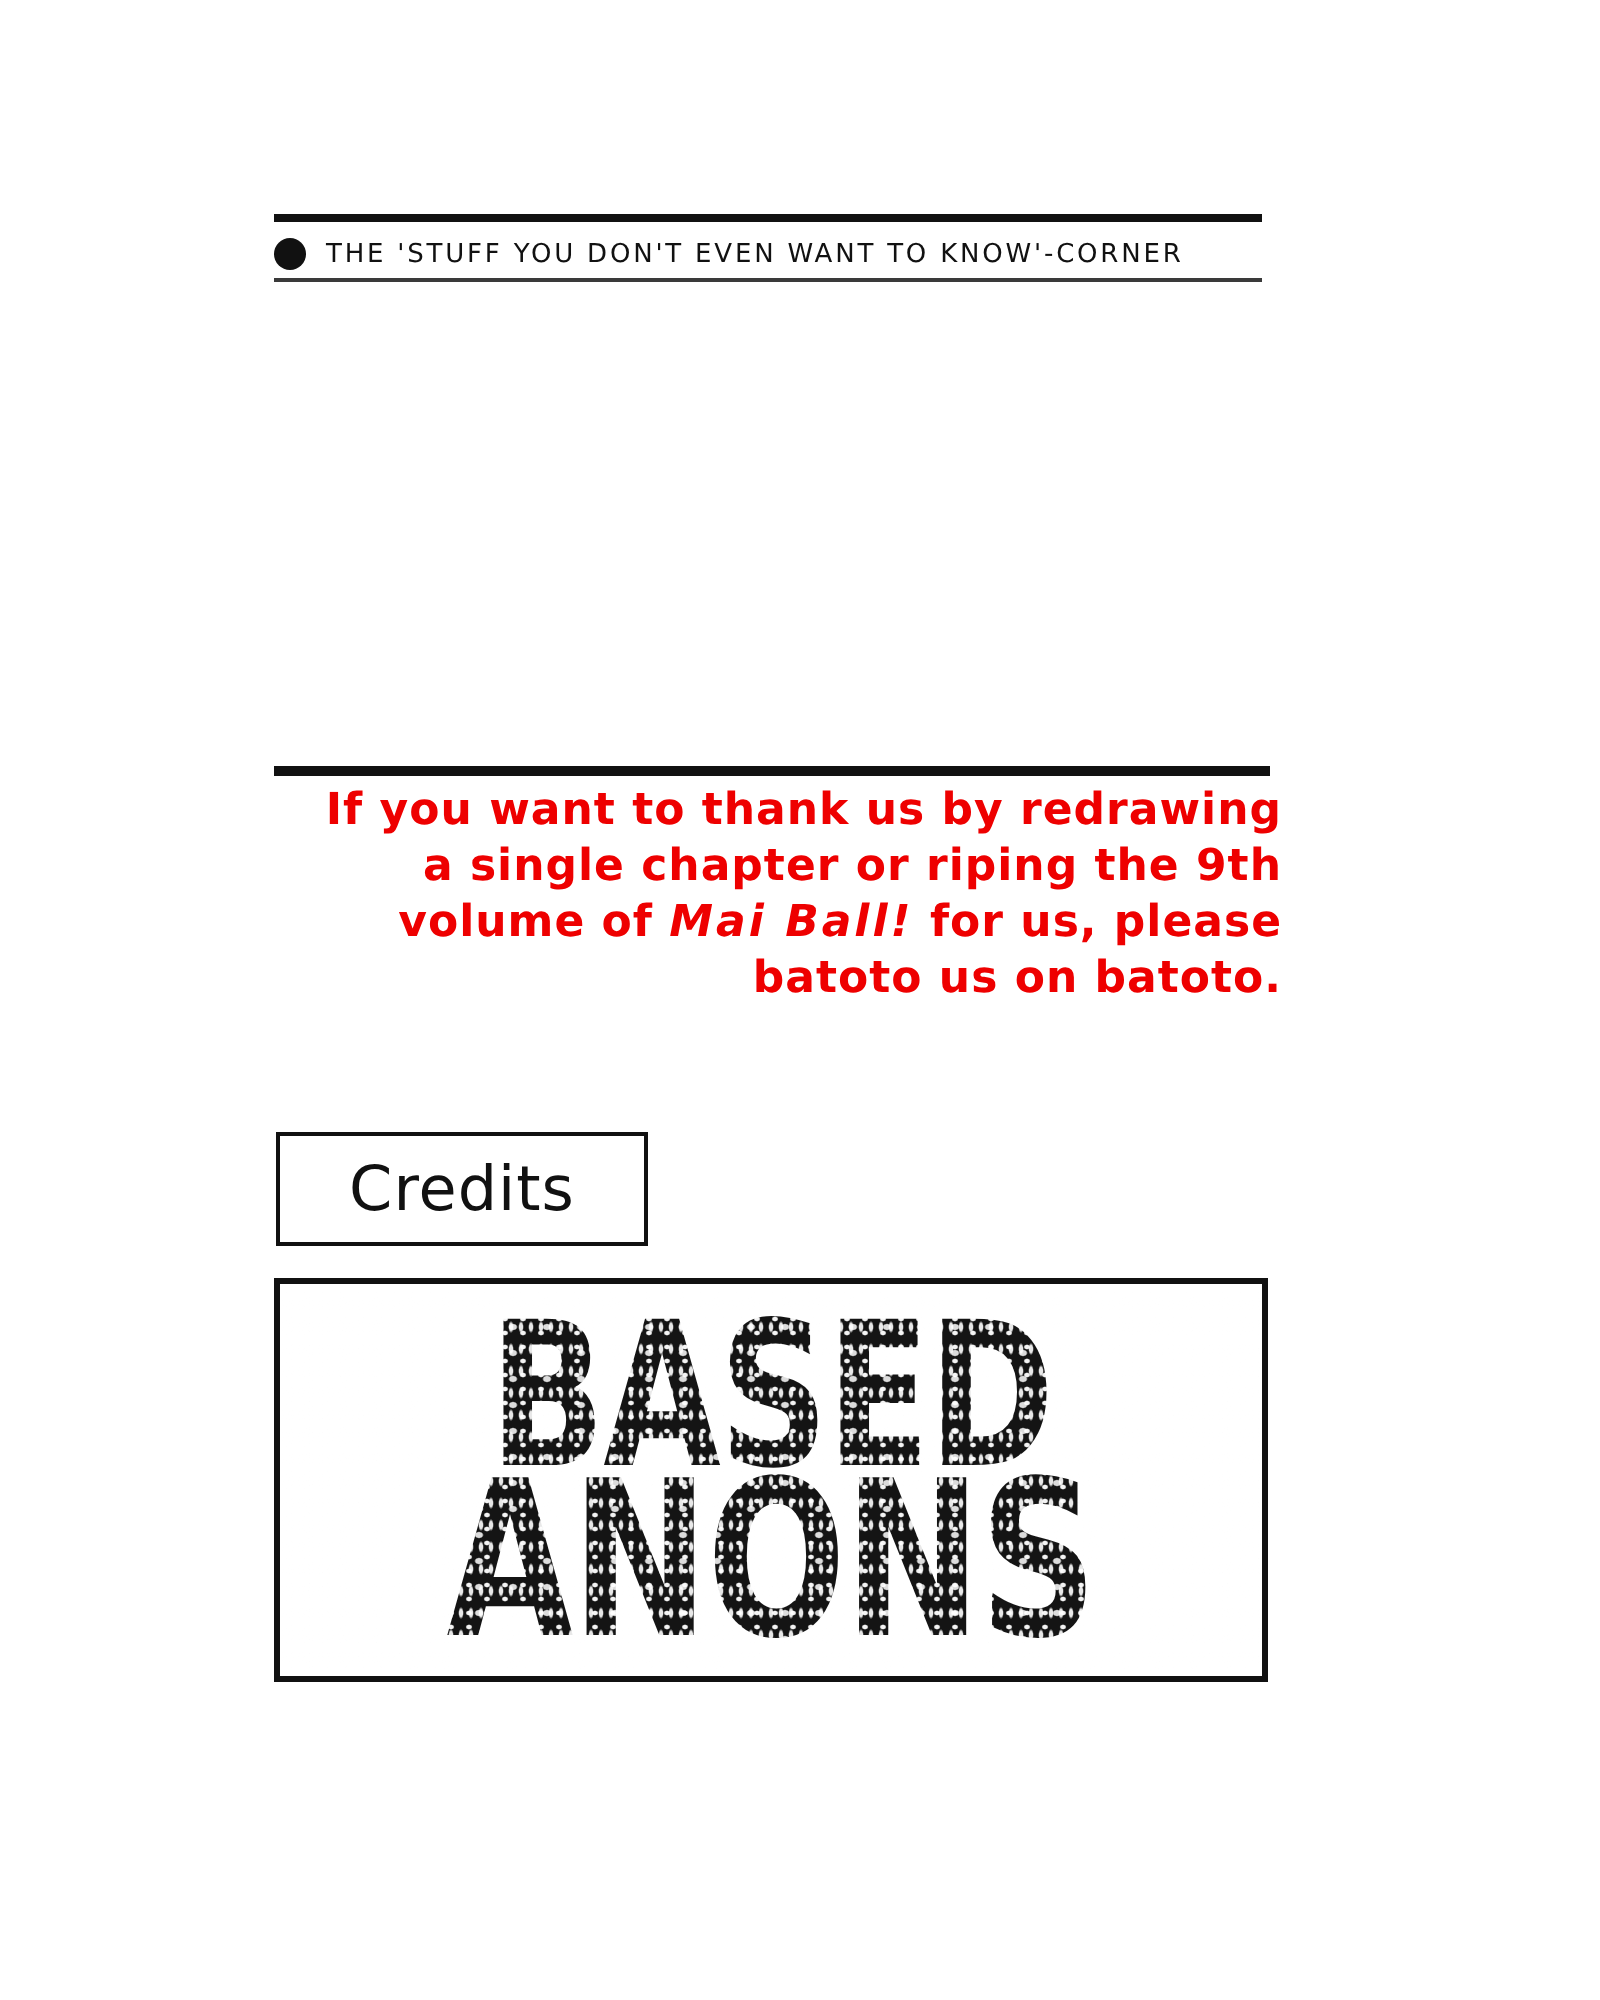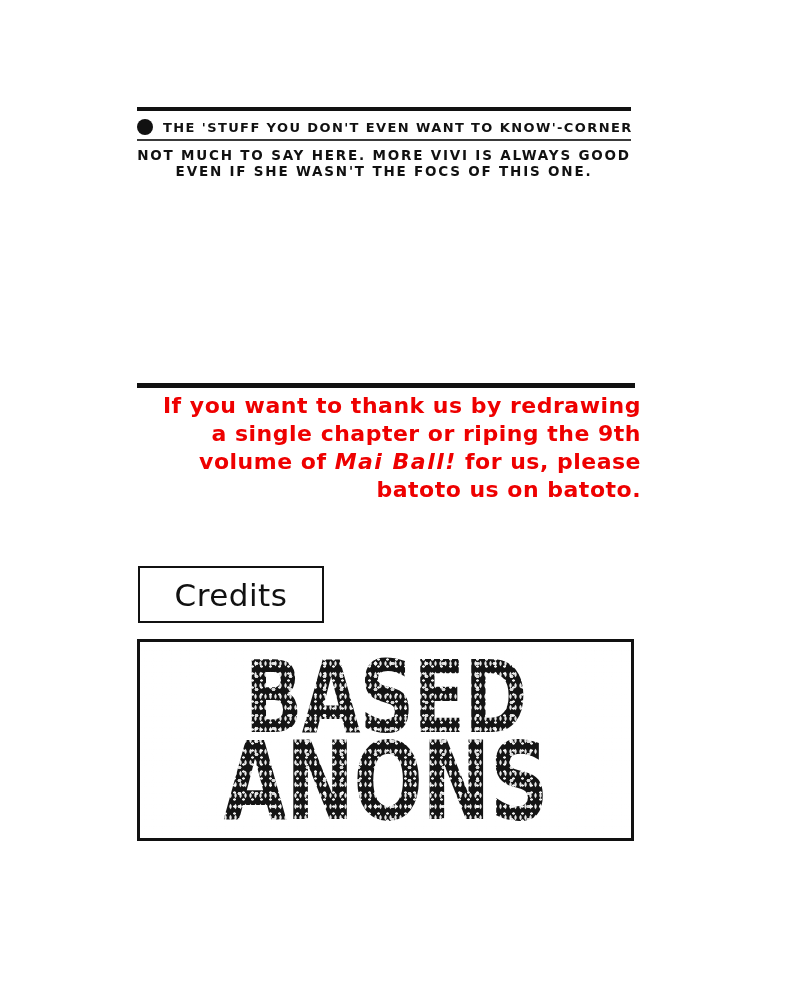--- a/index.html
+++ b/index.html
@@ -28,21 +28,21 @@
   
   .corner-header{
     left:137px;top:116px;width:494px;height:22px;
     display:flex;align-items:center;gap:10px;
   }
   .bullet{
     width:16px;height:16px;border-radius:50%;
     background:var(--ink);flex:0 0 auto;
   }
   .corner-title{
-    font-size:13px;font-weight:bold;letter-spacing:1.4px;
+    font-size:13px;font-weight:normal;letter-spacing:1.4px;
     white-space:nowrap;
   }
 
   
   .corner-note{
     left:137px;top:147px;width:494px;
     text-align:center;
     font-size:13.5px;font-weight:bold;letter-spacing:1.8px;
     line-height:16px;
   }
@@ -111,24 +111,20 @@
 
   <div class="abs rule-thick-1"></div>
 
   <div class="abs corner-header">
     <span class="bullet"></span>
     <span class="corner-title">THE 'STUFF YOU DON'T EVEN WANT TO KNOW'-CORNER</span>
   </div>
 
   <div class="abs rule-thin"></div>
 
-  <div class="abs corner-note">
-    <div>NOT MUCH TO SAY HERE. MORE VIVI IS ALWAYS GOOD</div>
-    <div>EVEN IF SHE WASN'T THE FOCS OF THIS ONE.</div>
-  </div>
 
 
   <div class="abs rule-thick-2"></div>
 
   <div class="abs thanks">
     <div>If you want to thank us by redrawing</div>
     <div>a single chapter or riping the 9th</div>
     <div><span>volume of </span><span class="em">Mai Ball!</span><span> for us, please</span></div>
     <div>batoto us on batoto.</div>
   </div>

